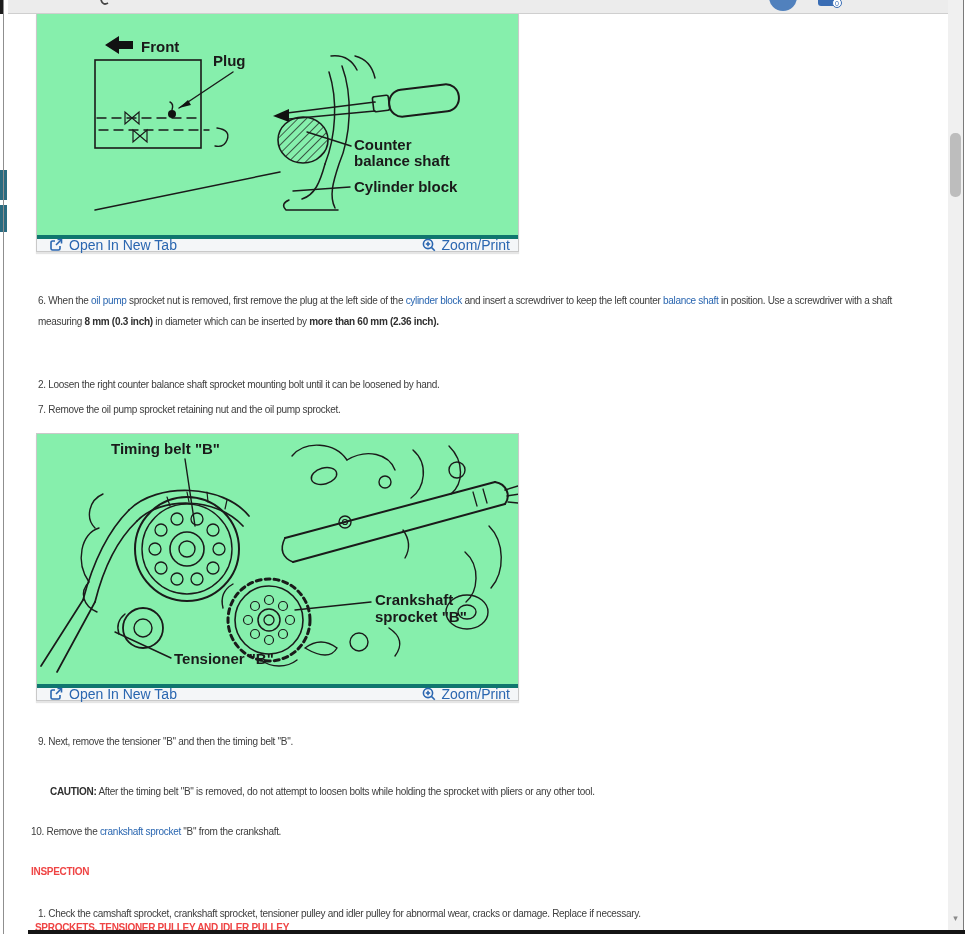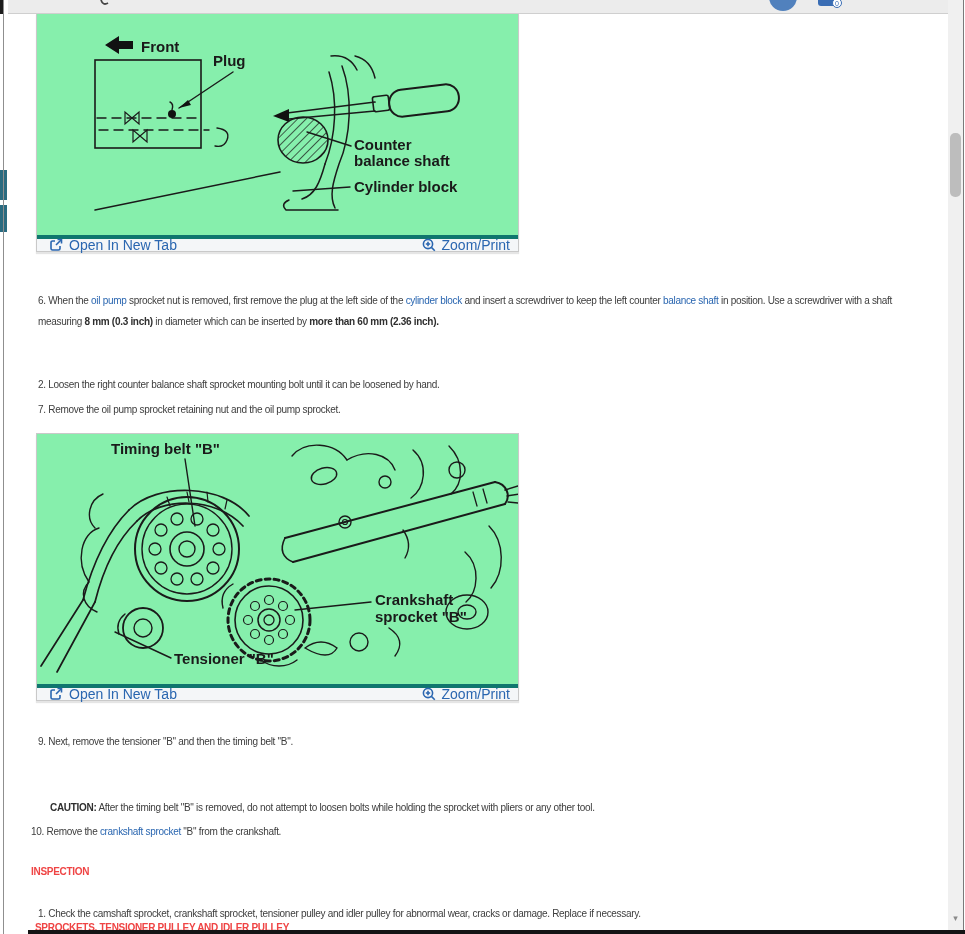--- a/index.html
+++ b/index.html
@@ -39,21 +39,21 @@
     display:flex;align-items:center;justify-content:space-between;padding:0 8px 0 12px;box-sizing:border-box;}
   .fig-link{display:flex;align-items:center;gap:6px;color:#2a66b0;font-size:14px;cursor:pointer;}
   .fig-link svg{display:block;}
   svg text{font-family:"Liberation Sans",sans-serif;font-weight:600;fill:#1a1a1a;font-size:15px;}
   
   .txt{position:absolute;left:31px;width:895px;font-size:10px;letter-spacing:-0.3px;line-height:20.5px;}
   .seg-link{color:#2a66b0;}
   .seg-bold{font-weight:700;color:#2f2f2f;}
   .pad6{padding-left:7px;}
   .pad4{padding-left:4px;margin-top:35px;}
-  .pad19{padding-left:19px;margin-top:16px;}
+  .pad19{padding-left:19px;}
   .heading{font-weight:700;color:#ef4444;}
   
   .bottom-bar{position:absolute;left:28px;top:930px;width:937px;height:4px;background:#141414;z-index:6;}
 </style>
 </head>
 <body>
 
 <div class="left-sliver">
   <div class="left-black"></div>
   <div class="teal-a"></div>

